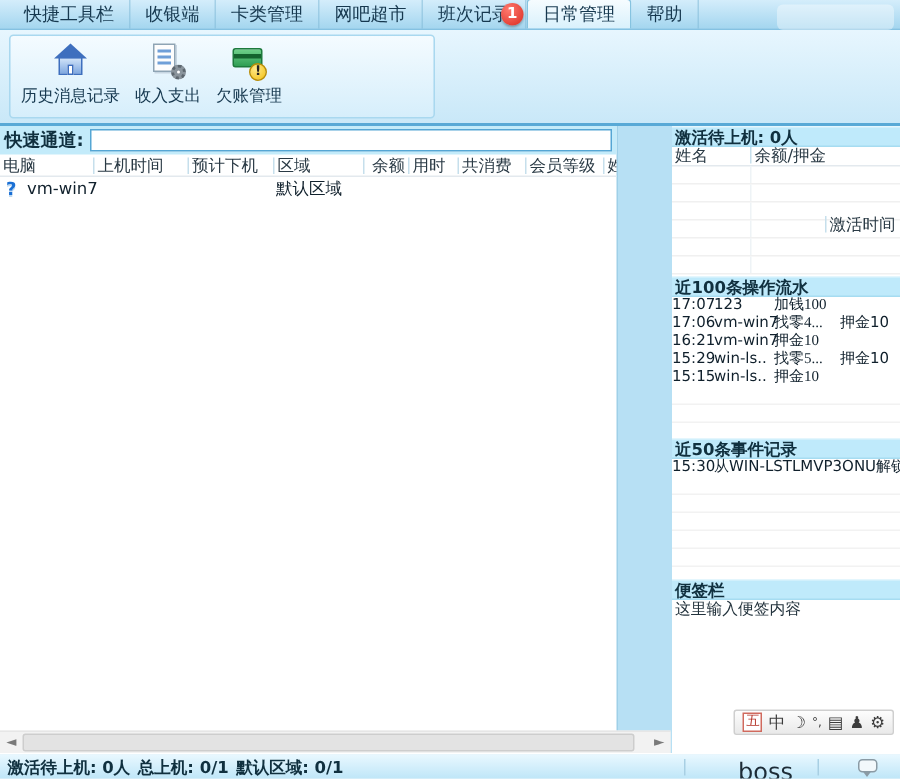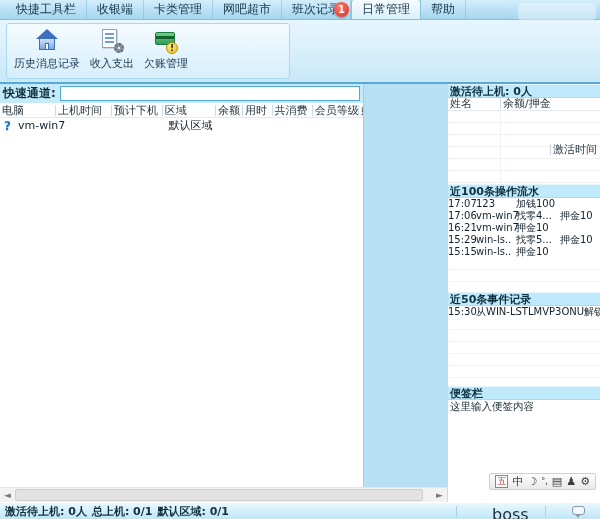--- a/index.html
+++ b/index.html
@@ -87,21 +87,21 @@
   
   .ic-card { position:absolute; left:2px; top:4px; width:20px; height:13px; border-radius:2px;
     background:linear-gradient(#6fd08a,#2f9e54); border:1px solid #1d7a3c; }
   .ic-card::after { content:""; position:absolute; left:0; top:3px; width:18px; height:3px; background:#14632e; }
   .ic-warn { position:absolute; right:1px; bottom:0; width:12px; height:12px; border-radius:50%;
     background:radial-gradient(circle at 35% 30%,#ffe98a,#f2c011); border:1px solid #b88d08;
     color:#222; font-size:9px; font-weight:bold; text-align:center; line-height:11px; font-style:normal; }
 
   
   .left-panel {
-    position:absolute; left:0; top:84px; width:364px; height:418px;
+    position:absolute; left:0; top:84px; width:412px; height:418px;
     background:#fff; border-right:1px solid #9fd0e8;
   }
   .quick-bar {
     height:19px; background:#c3ebfa; display:flex; align-items:center; padding:0 3px;
   }
   .quick-bar label { font-weight:bold; font-size:12px; color:#10303f; white-space:nowrap; }
   .quick-bar input {
     flex:1; height:15px; margin-left:4px; border:1px solid #55a6d4;
     font-family:inherit; font-size:11px; padding:0 2px; outline:none;
   }
@@ -141,21 +141,21 @@
   .rt-header span { display:block; padding-left:2px; border-left:1px solid #c6dfec;
     height:11px; line-height:11px; white-space:nowrap; overflow:hidden; }
   .rt-header span:first-child { border-left:none; }
   .rc0{width:52px;} .rc1{width:50px;} .rc2{flex:1;margin-top:46px;}
   .grid-row { display:flex; height:12px; border-bottom:1px solid #f0f0f0; }
   .grid-row i { display:block; border-left:1px solid #eef3f6; }
   .grid-row i:first-child { border-left:none; }
   .sec { position:absolute; left:0; right:0; }
   .oprow { display:flex; height:12px; line-height:12px; font-size:10px;
     color:#10202c; white-space:nowrap; }
-  .oprow .ot{width:28px;} .oprow .og{width:40px;} .oprow .oa{width:44px;} .oprow .ox{flex:1;}
+  .oprow .ot{width:28px;} .oprow .og{width:40px;} .oprow .oa{width:44px;font-family:Liberation Serif, serif;} .oprow .ox{flex:1;}
   .erow { height:12px; border-bottom:1px solid #f2f2f2; }
   .evrow { display:flex; height:12px; line-height:12px; font-size:10px; color:#10202c; white-space:nowrap; }
   .evrow .ot{width:28px;} .evrow .ev{flex:1;}
   .note-text { height:13px; line-height:13px; font-size:10.5px; color:#22323c; padding-left:2px; }
 
   .ime-bar {
     position:absolute; right:4px; top:389px; height:17px;
     display:flex; align-items:center; gap:4px; padding:0 5px;
     background:linear-gradient(#fdfdfd,#e9e9e9); border:1px solid #cfcfcf; border-radius:2px;
     font-size:11px; color:#3c3c3c;

